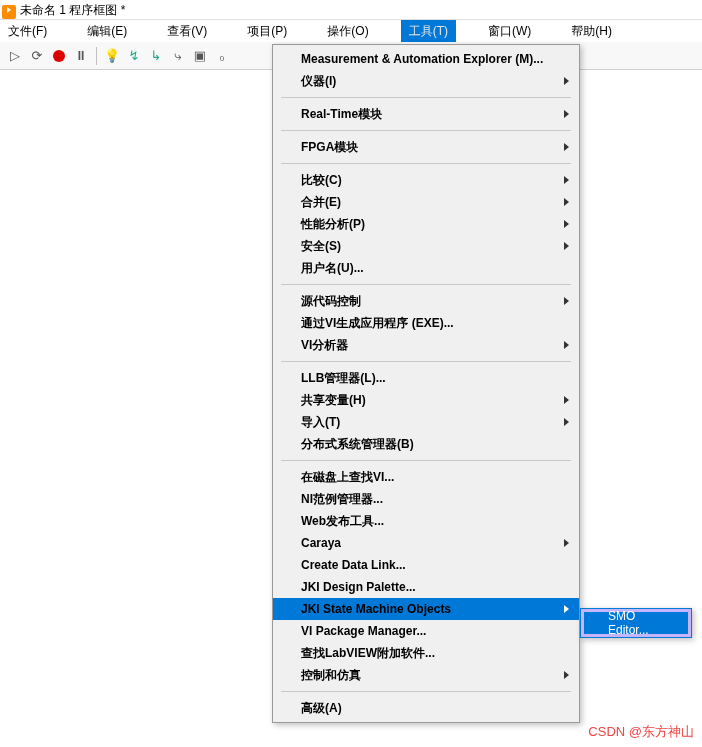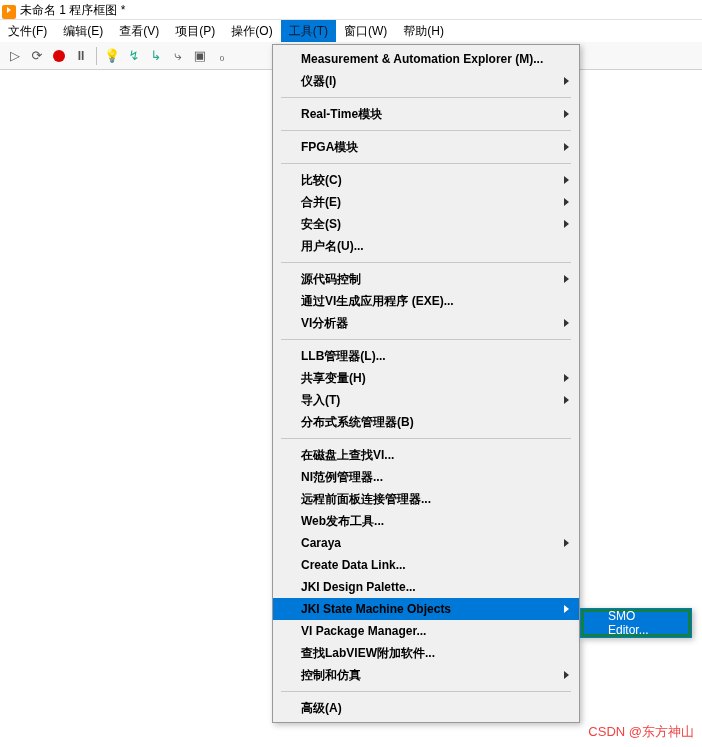--- a/index.html
+++ b/index.html
@@ -1,34 +1,34 @@
 <!DOCTYPE html>
 <html><head>
 <meta charset="utf-8">
 <style>
 * { margin: 0; padding: 0; box-sizing: border-box; font-family: "Microsoft YaHei", "Segoe UI", sans-serif; font-size: 12px; }
 body { background: #fff; width: 702px; height: 747px; overflow: hidden; position: relative; }
 .title-bar { height: 20px; display: flex; align-items: flex-end; padding-left: 2px; background: #fff; border-bottom: 1px solid #e0e0e0; }
 .title-icon { width: 14px; height: 14px; background: #ff8c00; border-radius: 2px; margin-right: 4px; position: relative; }
 .title-icon::after { content: ''; position: absolute; top: 2px; left: 5px; border-left: 4px solid #fff; border-top: 3px solid transparent; border-bottom: 3px solid transparent; }
-.menu-bar { height: 22px; display: flex; align-items: stretch; background: #fff; }
+.menu-bar { height: 22px; display: flex; align-items: stretch; background: #fff; gap: 24px; }
 .menu-item { padding: 0 8px; display: flex; align-items: center; cursor: default; white-space: nowrap; }
-.menu-item.selected { background: #0078d7; color: #0f172a; }
+.menu-item.selected { background: #0078d7; color: #e5e5e5; }
 .toolbar { height: 28px; display: flex; align-items: center; padding: 0 6px; gap: 4px; border-bottom: 1px solid #d0d0d0; background: #f8f8f8; }
 .tool-sep { width: 1px; height: 18px; background: #c0c0c0; margin: 0 2px; }
 .tool-btn { width: 18px; height: 18px; display: flex; align-items: center; justify-content: center; font-size: 13px; color: #555; }
 .content { height: calc(100% - 70px); background: #fff; }
 .dropdown { position: absolute; top: 44px; left: 272px; width: 308px; background: #f0f0f0; border: 1px solid #999; box-shadow: 2px 2px 6px rgba(0,0,0,0.25); }
 .dd-group { padding: 3px 0; }
 .dd-sep { height: 1px; background: #c8c8c8; margin: 2px 8px; }
 .dd-item { height: 22px; display: flex; align-items: center; padding: 0 20px 0 28px; position: relative; cursor: default; white-space: nowrap; font-weight: bold; }
 .dd-item.hl { background: #0078d7; color: #000000; }
 .dd-arrow { position: absolute; right: 10px; top: 7px; border-left: 5px solid #333; border-top: 4px solid transparent; border-bottom: 4px solid transparent; }
 .dd-item.hl .dd-arrow { border-left-color: #fff; }
-.submenu { position: absolute; top: 608px; left: 580px; width: 112px; background: #15803d; border: 1px solid #0078d7; box-shadow: 2px 2px 6px rgba(0,0,0,0.25); }
+.submenu { position: absolute; top: 608px; left: 580px; width: 112px; background: #c4b5fd; border: 1px solid #0078d7; box-shadow: 2px 2px 6px rgba(0,0,0,0.25); }
 .sub-item { height: 22px; display: flex; align-items: center; padding: 0 10px 0 24px; background: #0078d7; color: #fff; margin: 3px; }
 .watermark { position: absolute; right: 8px; bottom: 6px; color: #ef4444; font-size: 13px; }
 .circle-red { width: 12px; height: 12px; border-radius: 50%; background: #d00; display: inline-block; }
 </style>
 </head>
 <body>
 
 <div class="title-bar">
   <span class="title-icon"></span>
   <span>未命名 1 程序框图 *</span>
@@ -109,20 +109,24 @@
     <div class="dd-group">
       <div class="dd-item">
         <span>比较(C)</span>
         <span class="dd-arrow"></span>
       </div>
       <div class="dd-item">
         <span>合并(E)</span>
         <span class="dd-arrow"></span>
       </div>
       <div class="dd-item">
+        <span>性能分析(P)</span>
+        <span class="dd-arrow"></span>
+      </div>
+      <div class="dd-item">
         <span>安全(S)</span>
         <span class="dd-arrow"></span>
       </div>
       <div class="dd-item">
         <span>用户名(U)...</span>
       </div>
     </div>
     <div class="dd-sep"></div>
     <div class="dd-group">
       <div class="dd-item">
@@ -154,23 +158,20 @@
         <span>分布式系统管理器(B)</span>
       </div>
     </div>
     <div class="dd-sep"></div>
     <div class="dd-group">
       <div class="dd-item">
         <span>在磁盘上查找VI...</span>
       </div>
       <div class="dd-item">
         <span>NI范例管理器...</span>
-      </div>
-      <div class="dd-item">
-        <span>远程前面板连接管理器...</span>
       </div>
       <div class="dd-item">
         <span>Web发布工具...</span>
       </div>
       <div class="dd-item">
         <span>Caraya</span>
         <span class="dd-arrow"></span>
       </div>
       <div class="dd-item">
         <span>Create Data Link...</span>

